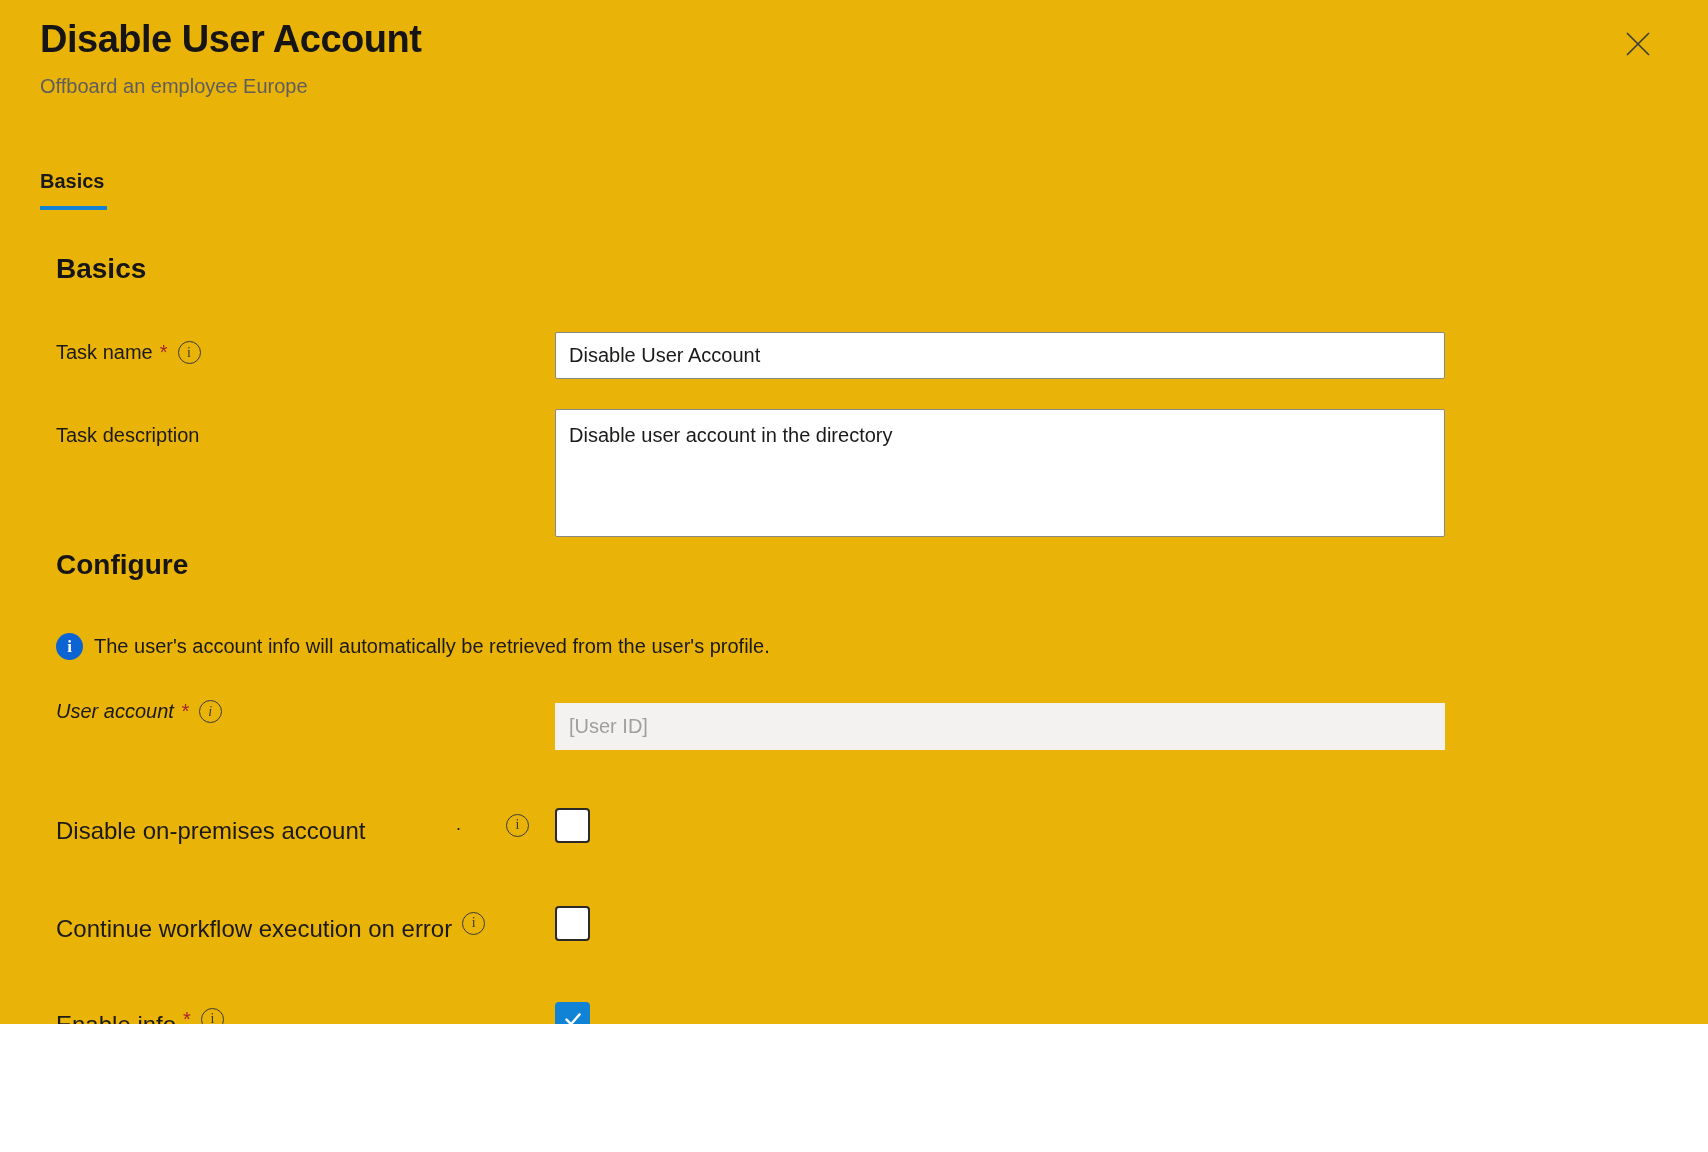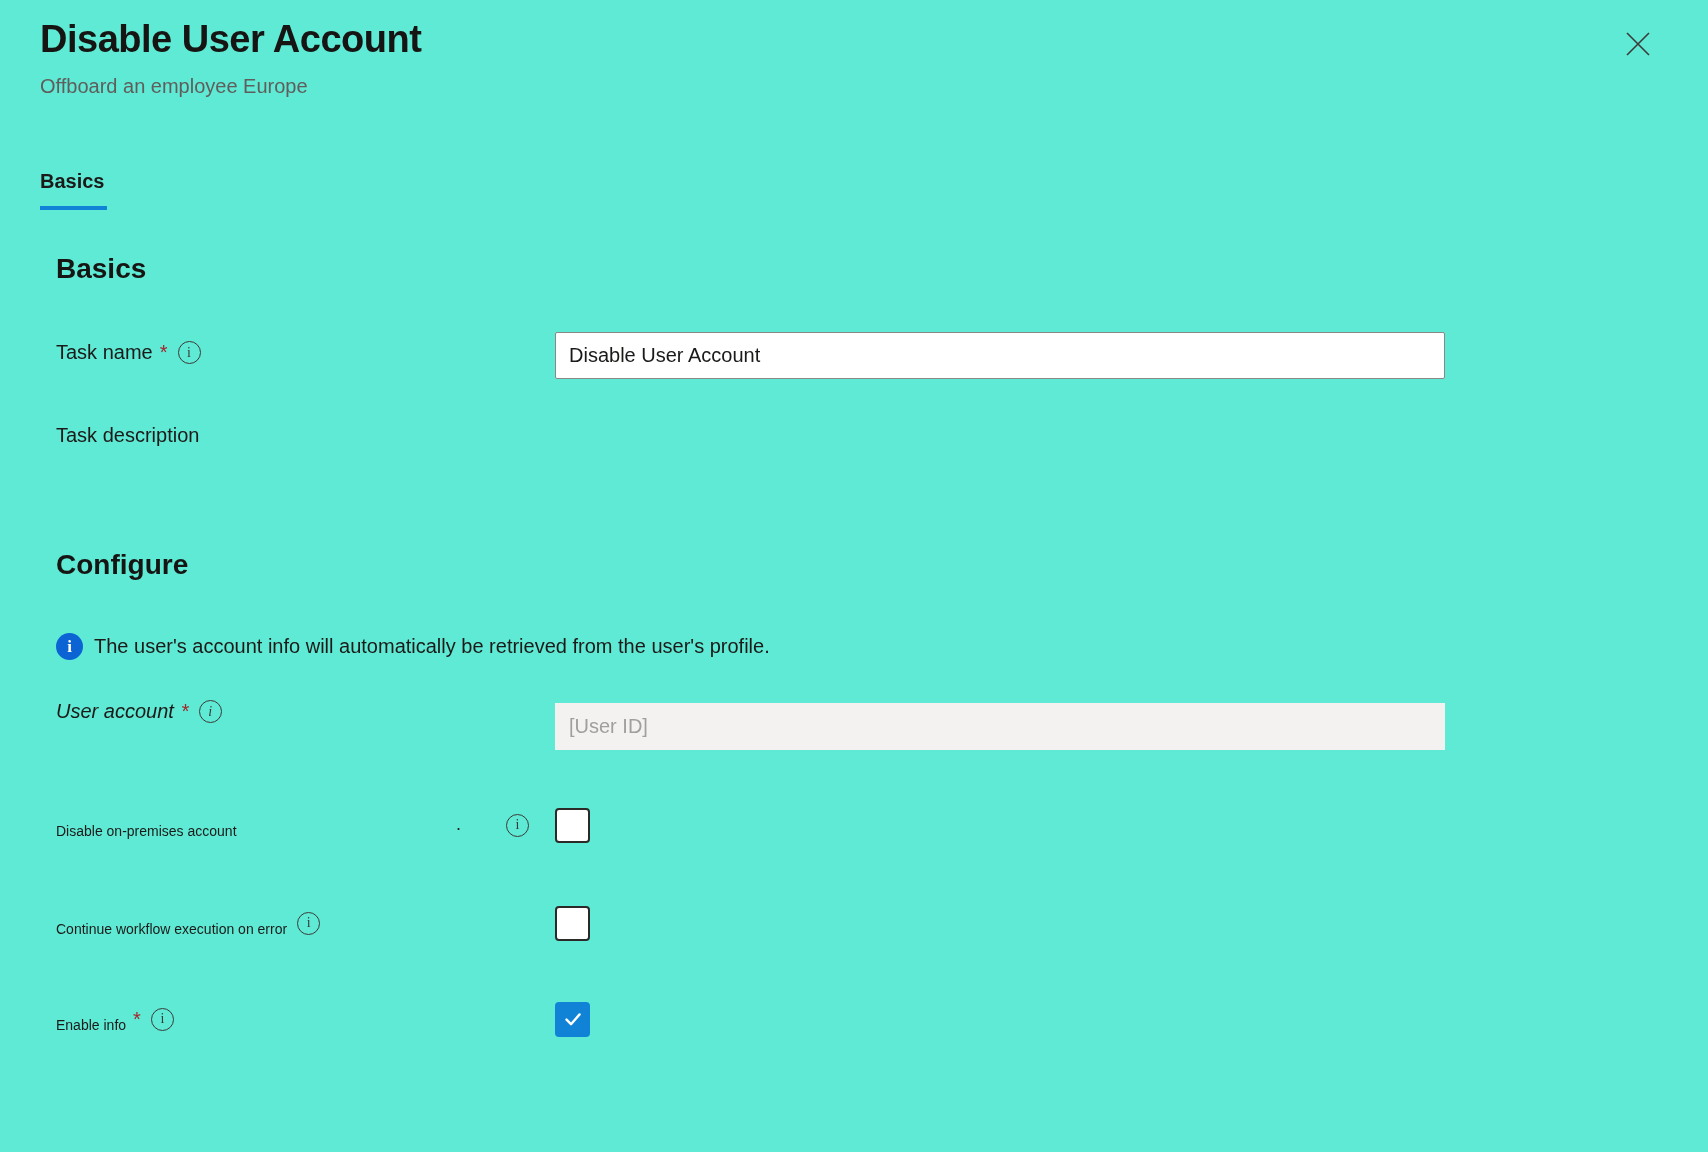--- a/index.html
+++ b/index.html
@@ -9,21 +9,21 @@
     --text:#1b1a19;
     --muted:#5f5e5c;
     --input-border:#8a8886;
     --disabled-bg:#f3f2f1;
     --disabled-text:#a19f9d;
     --icon-ink:#3b3a39;
   }
   *{box-sizing:border-box;margin:0;padding:0;}
   html,body{background:#fff;}
   body{font-family:"Liberation Sans",sans-serif;color:var(--text);}
-  .page{position:relative;width:1708px;height:1152px;background:#5eead4;overflow:hidden;}
+  .page{position:relative;width:1708px;height:1024px;background:#eab308;overflow:hidden;}
 
   
   .title{position:absolute;left:40px;top:18px;font-size:38px;font-weight:700;letter-spacing:-0.5px;color:#161514;}
   .subtitle{position:absolute;left:40px;top:75px;font-size:20px;color:var(--muted);}
   .close-btn{position:absolute;left:1616px;top:22px;width:44px;height:44px;background:transparent;border:none;cursor:pointer;display:flex;align-items:center;justify-content:center;}
   .close-btn svg{display:block;}
 
   
   .tab{position:absolute;left:40px;top:170px;display:inline-block;font-size:20px;font-weight:700;color:#1b1a19;padding:0 2px 13px 0;border-bottom:4px solid var(--accent);cursor:pointer;min-width:66px;}
 
@@ -46,21 +46,21 @@
   .text-input.disabled::placeholder{color:var(--disabled-text);opacity:1;}
 
   
   .banner{position:absolute;left:56px;top:633px;display:flex;align-items:center;gap:11px;}
   .banner-icon{width:27px;height:27px;border-radius:50%;background:var(--banner-blue);color:#fff;display:flex;align-items:center;justify-content:center;flex:none;}
   .banner-icon span{font-size:17px;font-weight:700;font-family:"Liberation Serif",serif;line-height:1;}
   .banner-text{font-size:20px;color:var(--text);}
 
   
   .cb-row{position:absolute;left:56px;width:760px;height:38px;display:flex;align-items:center;}
-  .cb-row .cb-label{font-size:14px;color:var(--text);margin-top:12px;}
+  .cb-row .cb-label{font-size:24px;color:var(--text);margin-top:12px;}
   .cb-row .req{color:var(--required);margin-left:7px;font-size:20px;}
   .cb-row .req:empty{display:none;}
   .stray-dot{position:absolute;left:400px;top:8px;font-size:18px;color:var(--text);}
   .cb-row.first .info-icon{position:absolute;left:450px;margin-left:0;}
   .checkbox{position:absolute;left:499px;width:35px;height:35px;border:2.2px solid #2b2a29;border-radius:4px;background:#fff;display:flex;align-items:center;justify-content:center;cursor:pointer;}
   .checkbox .check{display:none;}
   .checkbox.checked{background:var(--accent);border-color:var(--accent);}
   .checkbox.checked .check{display:block;}
 </style>
 </head>
@@ -85,20 +85,21 @@
     <span class="req">*</span>
     <span class="info-icon">
         <span class="ig">i</span>
       </span>
   </div>
   <input class="text-input" style="top: 332px;" type="text" value="Disable User Account">
 
   <div class="field-label" style="top:424px;">
     <span>Task description</span>
   </div>
+  <textarea class="text-area" style="">Disable user account in the directory</textarea>
 
   <div class="h2 configure">Configure</div>
 
   <div class="banner">
     <span class="banner-icon">
         <span>i</span>
       </span>
     <span class="banner-text">The user's account info will automatically be retrieved from the user's profile.</span>
   </div>
 

